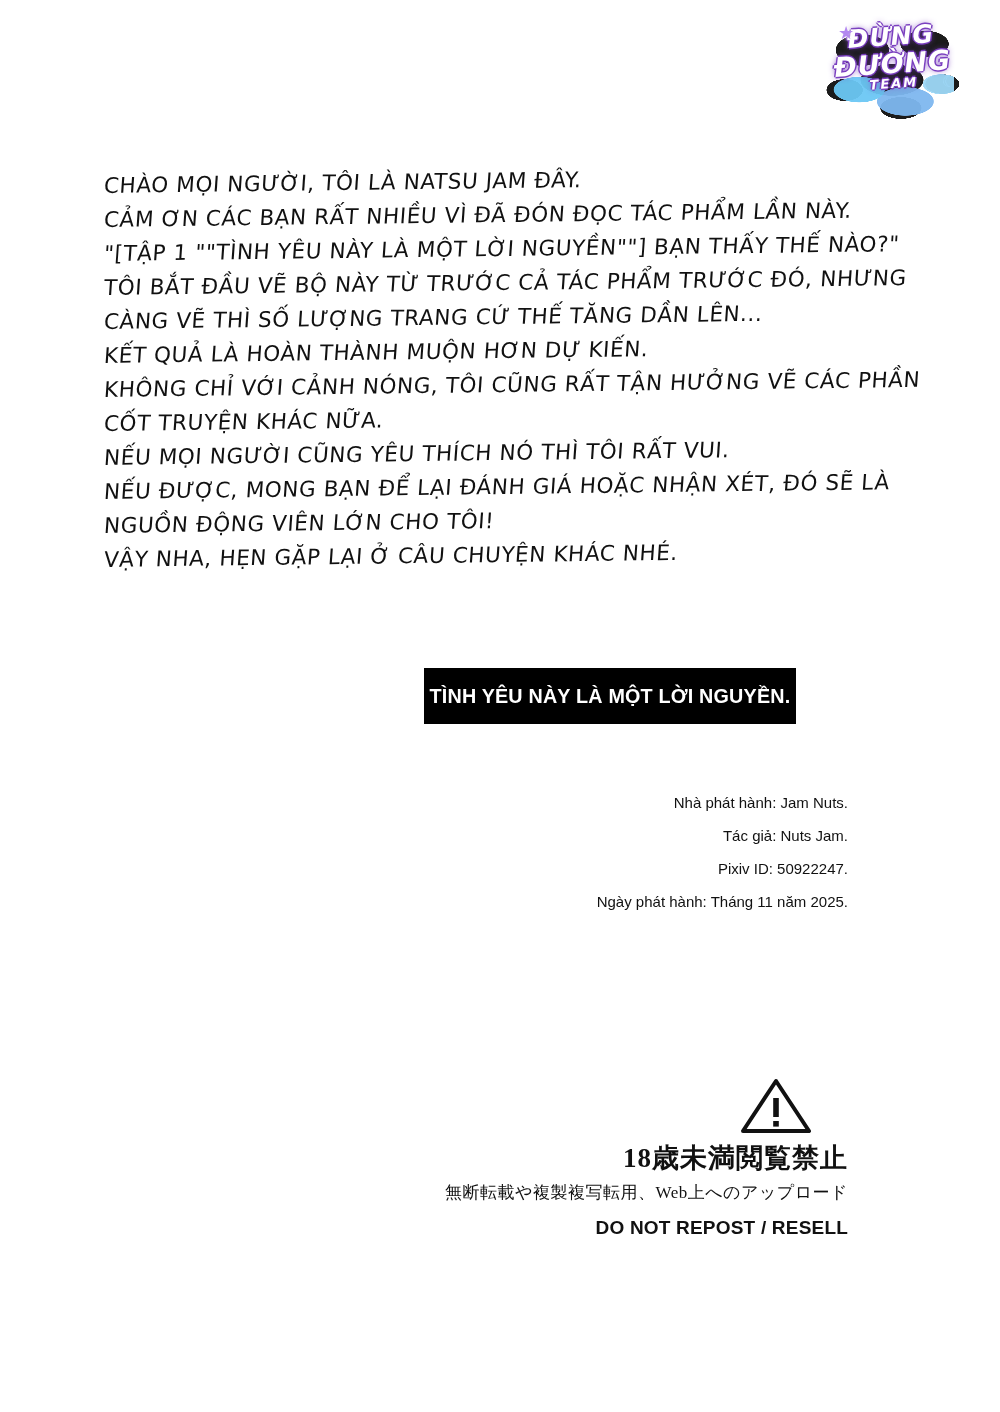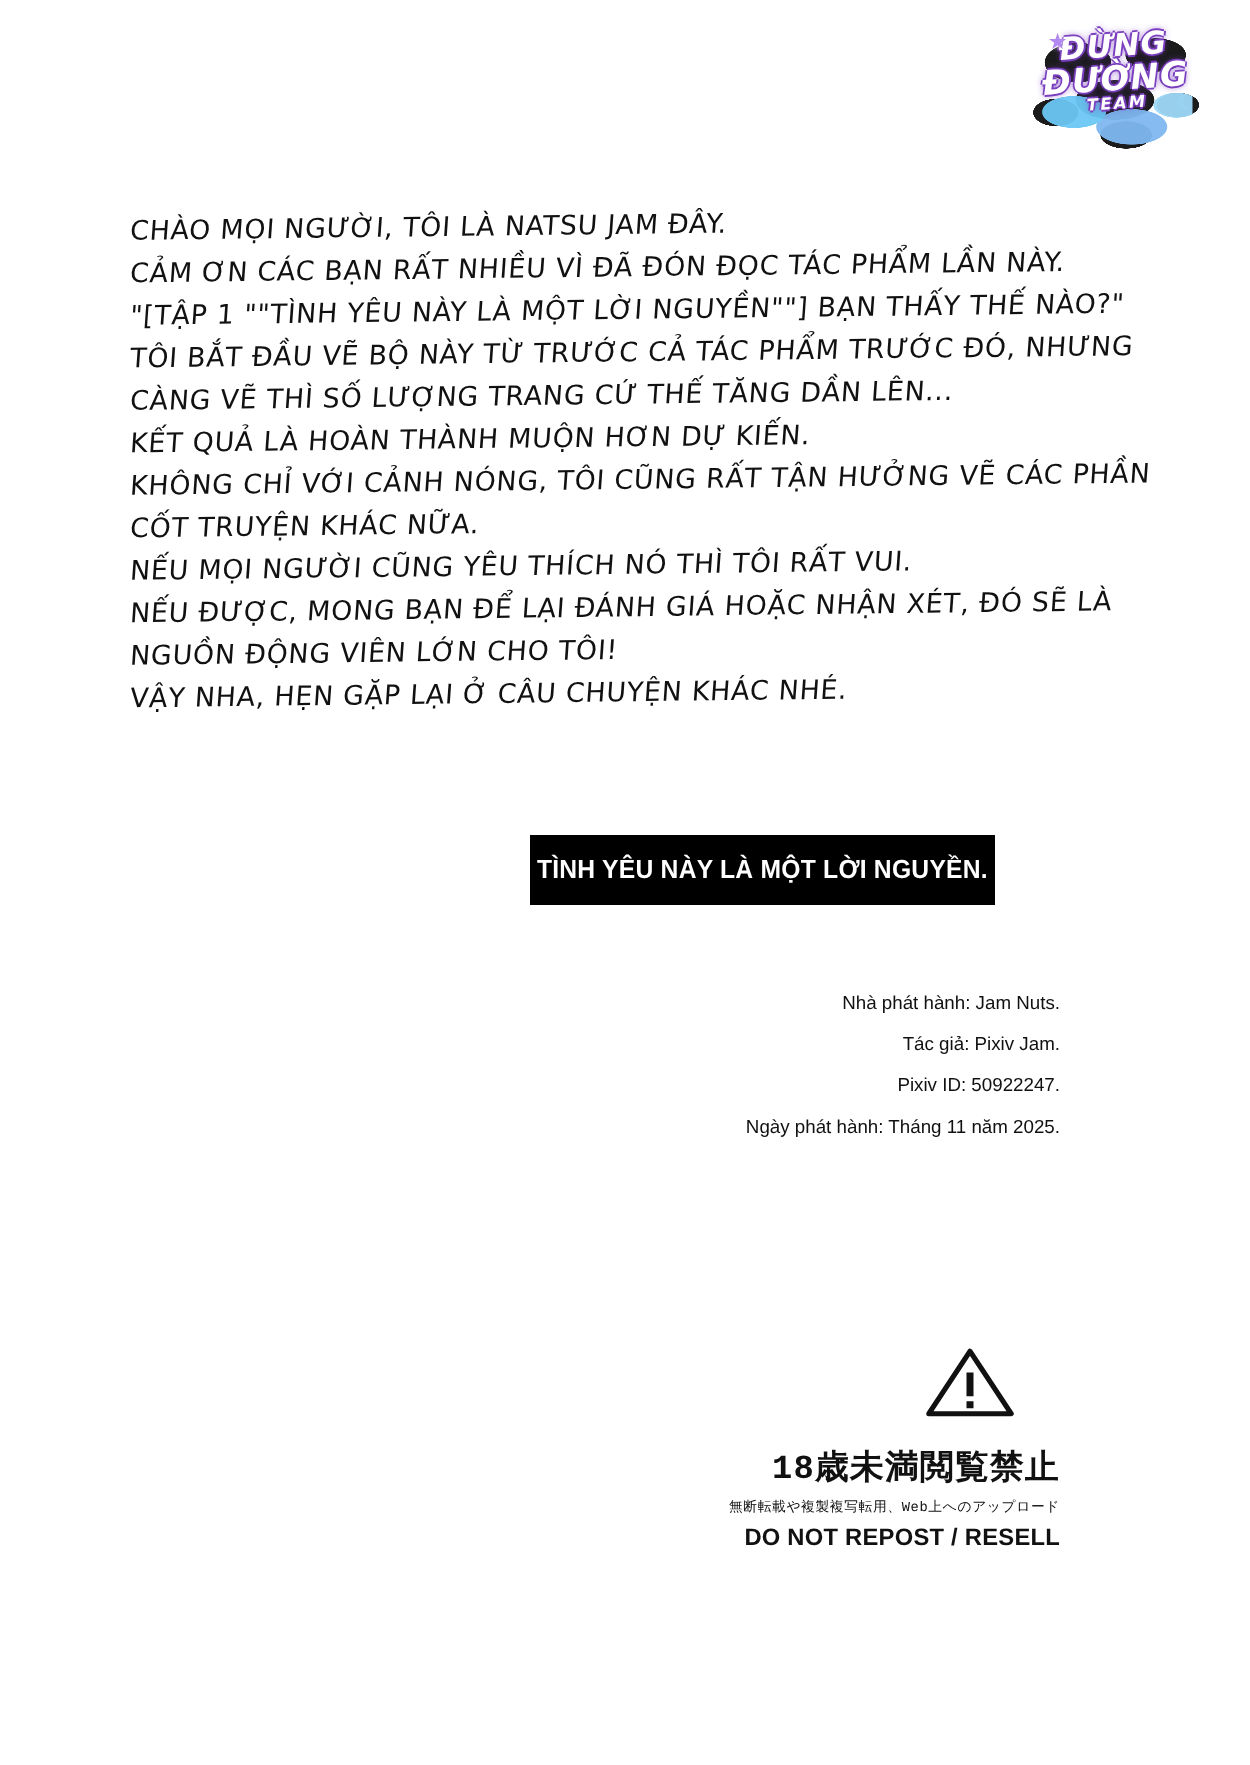--- a/index.html
+++ b/index.html
@@ -155,38 +155,39 @@
     width: 548px;
     height: 54px;
     position: relative;
   }
   .warn-triangle svg {
     position: absolute;
     right: 36px;
     top: 0;
   }
   .warn-jp-main {
-    font-family: Liberation Mono, monospace;
+    font-family: Liberation Serif, serif;
     font-weight: bold;
     font-size: 27px;
     letter-spacing: 1px;
-    margin-top: 23px;
+    margin-top: 8px;
   }
   .warn-jp-sub {
-    font-family: Liberation Mono, monospace;
-    font-size: 11px;
+    font-family: Liberation Serif, serif;
+    font-size: 17px;
     line-height: 25px;
     letter-spacing: .5px;
     margin-top: 4px;
   }
   .warn-en {
     font-family: "Liberation Sans", sans-serif;
     font-weight: bold;
     font-size: 19px;
     letter-spacing: .2px;
+    margin-top: 12px;
   }
 </style>
 </head>
 <body>
 
 <div class="page">
 
   <div class="logo-badge">
     <div class="logo-splat"></div>
     <div class="logo-blue"></div>
@@ -213,21 +214,21 @@
     <div class="line">NGUỒN ĐỘNG VIÊN LỚN CHO TÔI!</div>
     <div class="line">VẬY NHA, HẸN GẶP LẠI Ở CÂU CHUYỆN KHÁC NHÉ.</div>
   </div>
 
   <div class="title-bar">
     <span class="title-text">TÌNH YÊU NÀY LÀ MỘT LỜI NGUYỀN.</span>
   </div>
 
   <div class="credits">
     <div>Nhà phát hành: Jam Nuts.</div>
-    <div>Tác giả: Pixiv Jam.</div>
+    <div>Tác giả: Nuts Jam.</div>
     <div>Pixiv ID: 50922247.</div>
     <div>Ngày phát hành: Tháng 11 năm 2025.</div>
   </div>
 
   <div class="warning">
     <div class="warn-triangle">
       <svg width="72" height="56" viewBox="0 0 72 56" aria-hidden="true">
         <path d="M36 3 L69 53 L3 53 Z" fill="none" stroke="#111111" stroke-width="4" stroke-linejoin="round"></path>
         <rect x="33.2" y="20" width="5.6" height="19" fill="#111111"></rect>
         <rect x="33.2" y="43" width="5.6" height="5.6" fill="#111111"></rect>

